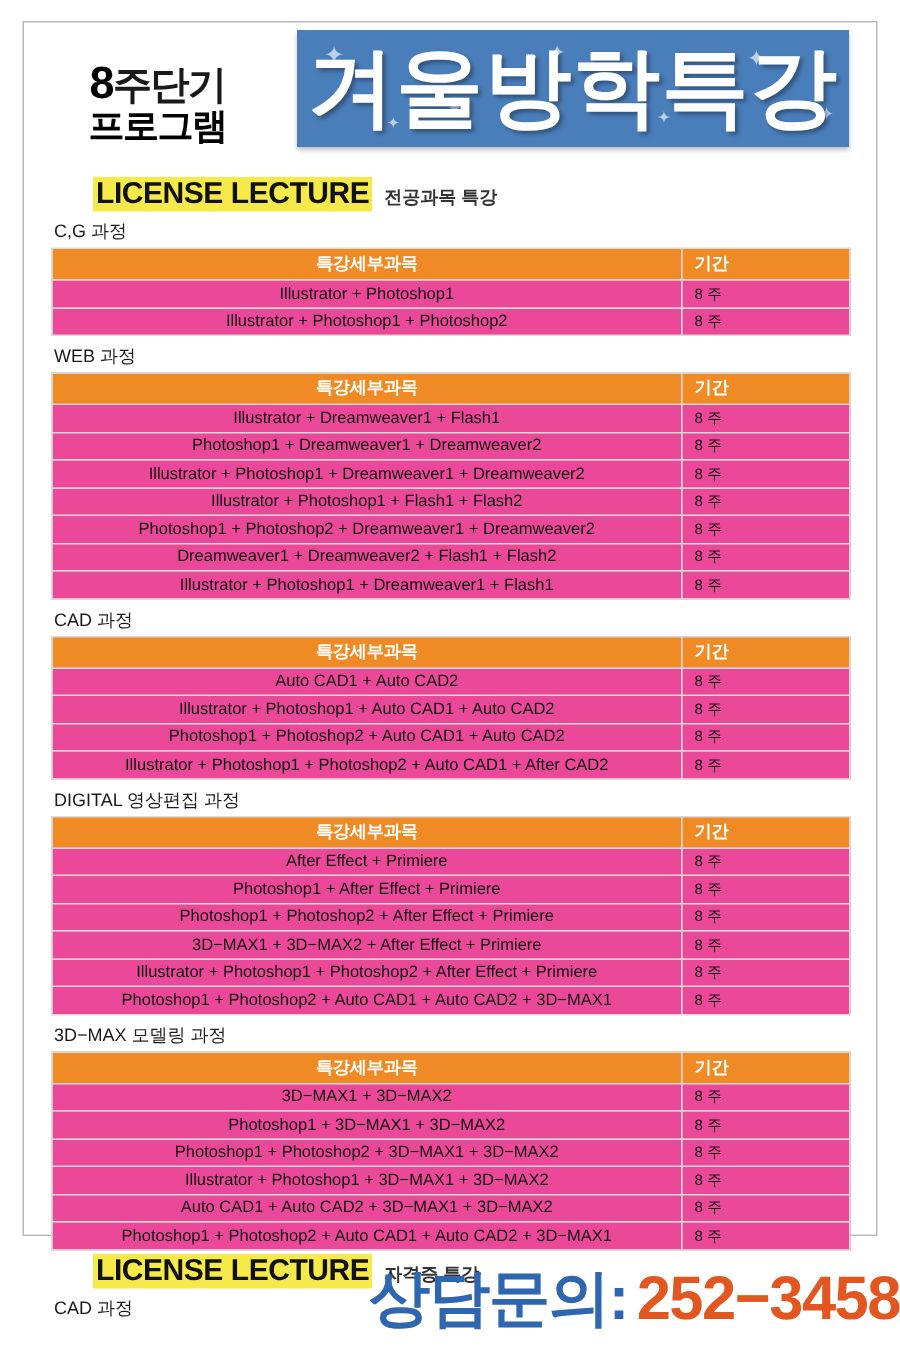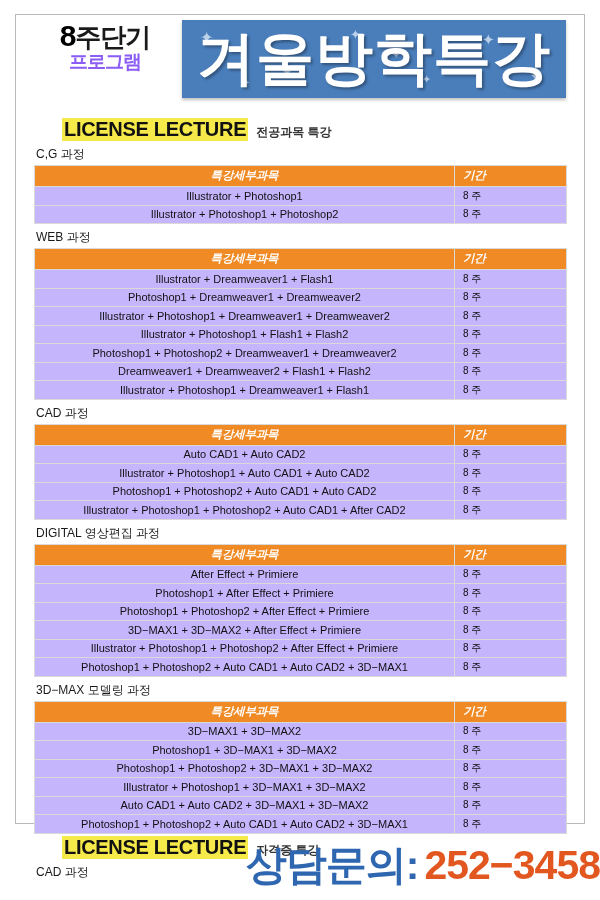--- a/index.html
+++ b/index.html
@@ -31,21 +31,22 @@
     box-sizing: border-box;
   }
   
   .header {
     position: absolute;
     left: 34px;
     top: 20px;
     width: 532px;
     height: 78px;
     display: flex;
-    align-items: flex-start;
+    align-items: flex-end;
+    gap: 16px;
   }
   .header-left {
     width: 148px;
     background: #ffffff;
     display: flex;
     flex-direction: column;
     justify-content: center;
     align-items: center;
     padding-right: 6px;
     box-sizing: border-box;
@@ -56,23 +57,23 @@
     color: #1a1a1a;
     letter-spacing: -1px;
     line-height: 1.05;
     white-space: nowrap;
   }
   .header-left .line1 .big {
     font-size: 30px;
     color: #000000;
   }
   .header-left .line2 {
-    font-size: 19px;
-    font-weight: bold;
-    color: #8b5cf6;
+    font-size: 24px;
+    font-weight: bold;
+    color: #000000;
     letter-spacing: -1px;
     line-height: 1.1;
     white-space: nowrap;
   }
   .header-right {
     flex: 1;
     background: #4a7ebb;
     position: relative;
     display: flex;
     align-items: center;
@@ -149,34 +150,33 @@
   table.tbl col.c2 { width: 112px; }
   table.tbl th {
     background: #f08a24;
     color: #ffffff;
     font-size: 11.5px;
     font-weight: bold;
     padding: 2px 0 3px 0;
     border: 1px solid #d9d9d9;
     text-align: center;
     letter-spacing: -0.2px;
-    font-style: italic;
   }
   table.tbl th.th-right {
     text-align: left;
     padding-left: 8px;
     margin-left: 36px;
   }
   table.tbl td {
     font-size: 11px;
     color: #111111;
     padding: 1.5px 0 2px 0;
     border: 1px solid #d9d9d9;
     text-align: center;
-    background: #c4b5fd;
+    background: #ec4899;
     white-space: nowrap;
   }
   table.tbl td.dur {
     text-align: left;
     padding-left: 8px;
     font-size: 10px;
   }
 
   
   .footer {

